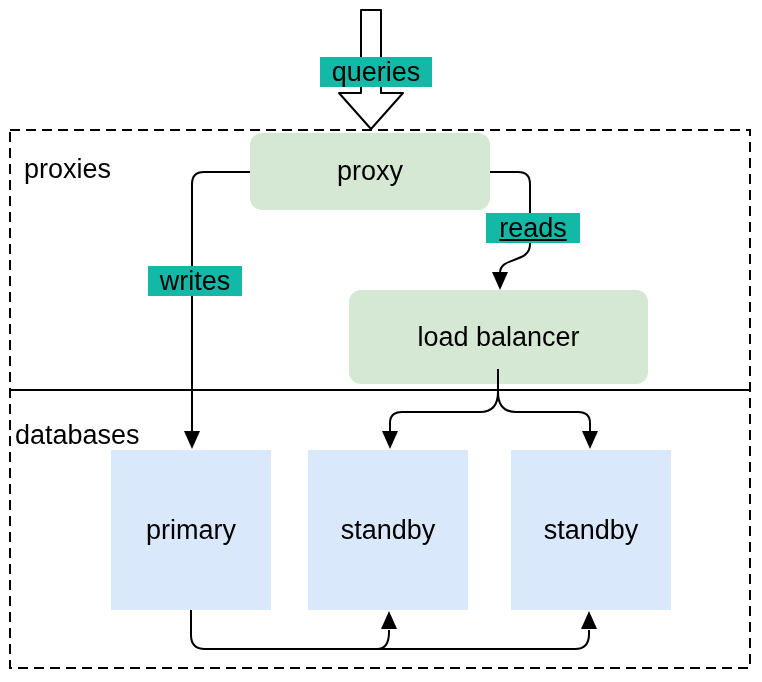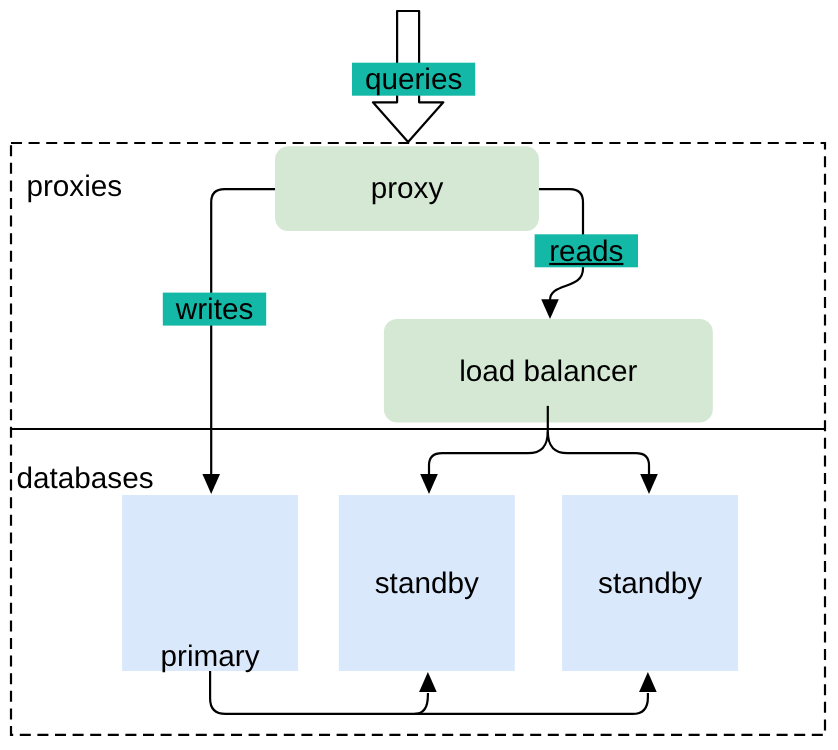--- a/index.html
+++ b/index.html
@@ -36,21 +36,21 @@
   .node.green {
     background: var(--proxy-fill, #d5e8d4);
     border-radius: 12px;
   }
   .node.blue {
     background: var(--db-fill, #dae8fc);
     border-radius: 0;
   }
   .node-proxy        { left: 250px; top: 133px; width: 240px; height: 77px; }
   .node-loadbalancer { left: 349px; top: 290px; width: 299px; height: 94px; }
-  .node-primary      { left: 111px; top: 450px; width: 160px; height: 160px; align-items: flex-end; }
+  .node-primary      { left: 111px; top: 450px; width: 160px; height: 160px; }
   .node-standby1     { left: 308px; top: 450px; width: 160px; height: 160px; }
   .node-standby2     { left: 511px; top: 450px; width: 160px; height: 160px; }
   .label {
     position: absolute;
     z-index: 3;
     font-size: 27px;
     line-height: 30px;
     white-space: nowrap;
   }
   .label.on-wire {

